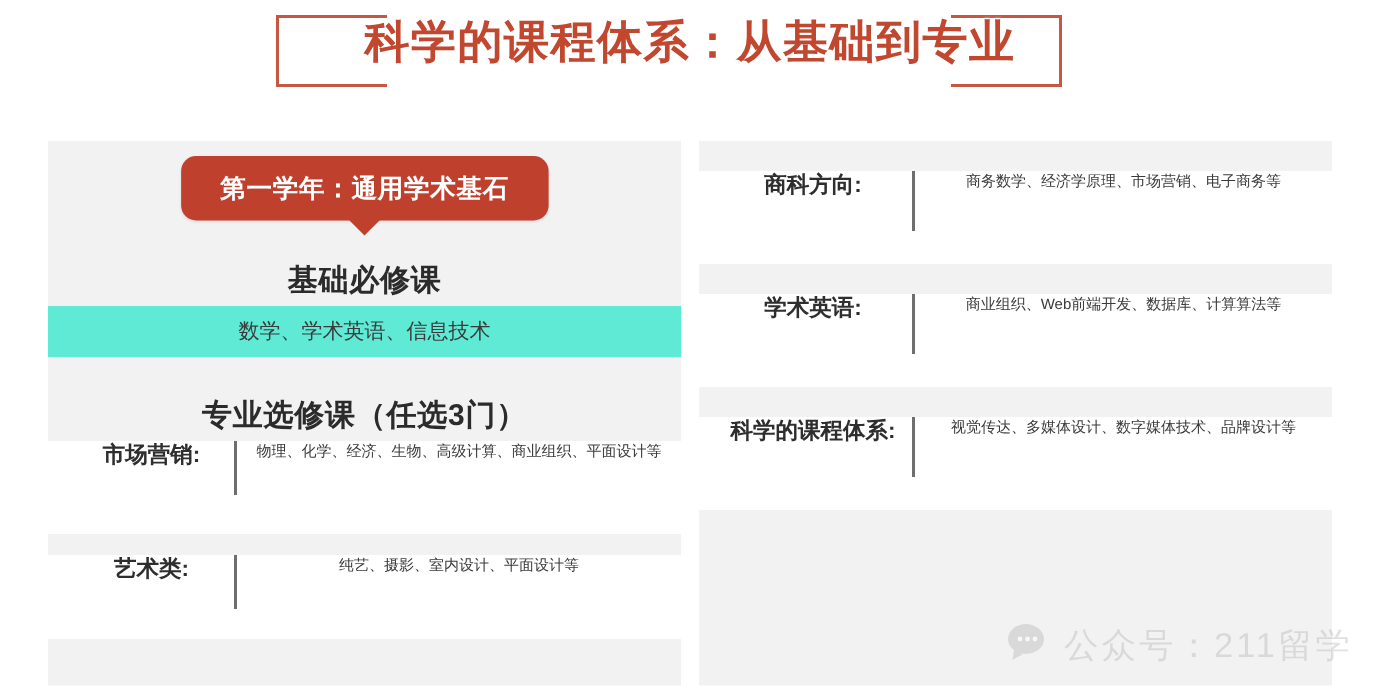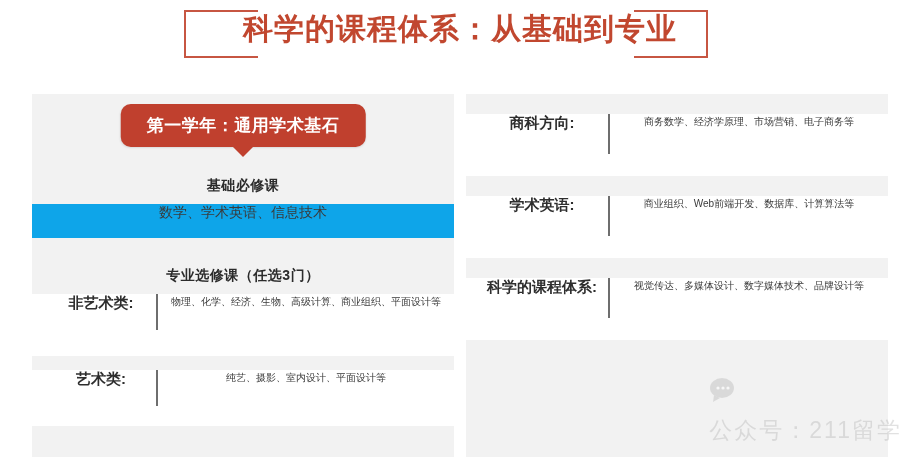--- a/index.html
+++ b/index.html
@@ -104,40 +104,41 @@
     transform: translateX(-50%);
     top: 52px;
     width: 0;
     height: 0;
     border-left: 11px solid transparent;
     border-right: 11px solid transparent;
     border-top: 11px solid #c0402e;
   }
 
   .section-title {
-    font-size: 14px;
+    font-size: 20px;
     font-weight: bold;
     color: #2b2b2b;
     letter-spacing: 0.5px;
     text-align: center;
     width: 100%;
     background: transparent;
   }
   .section-title-row {
     background: transparent;
     height: 36px;
     display: flex;
     align-items: center;
     justify-content: center;
   }
 
   .plain-row {
     height: 34px;
-    background: #0ea5e9;
-    display: flex;
+    background: #5eead4;
+    display: flex;
+    align-items: center;
     justify-content: center;
   }
   .plain-row .txt {
     font-size: 14px;
     color: #3a3a3a;
   }
   .spacer-14 { height: 14px; }
   .spacer-16 { height: 16px; }
   .spacer-20 { height: 20px; }
 
@@ -177,25 +178,24 @@
     padding: 0 10px;
     box-sizing: border-box;
   }
 
   
   .watermark {
     position: absolute;
     right: 18px;
     bottom: 14px;
     display: flex;
-    align-items: flex-start;
+    align-items: flex-end;
     gap: 8px;
     opacity: 0.42;
     pointer-events: none;
-    flex-direction: column;
   }
   .wm-text {
     font-size: 23px;
     color: #b9b9b9;
     letter-spacing: 2px;
     white-space: nowrap;
   }
   .wm-icon { flex: 0 0 auto; }
 </style>
 </head>
@@ -227,21 +227,21 @@
       <span class="txt">数学、学术英语、信息技术</span>
     </div>
 
     <div class="spacer-20"></div>
 
     <div class="section-title-row">
       <div class="section-title">专业选修课（任选3门）</div>
     </div>
 
     <div class="kv-row tall">
-      <div class="kv-label">非艺术类:</div>
+      <div class="kv-label">市场营销:</div>
       <div class="kv-divider"></div>
       <div class="kv-value">物理、化学、经济、生物、高级计算、商业组织、平面设计等</div>
     </div>
 
     <div class="spacer-14"></div>
 
     <div class="kv-row">
       <div class="kv-label">艺术类:</div>
       <div class="kv-divider"></div>
       <div class="kv-value">纯艺、摄影、室内设计、平面设计等</div>

